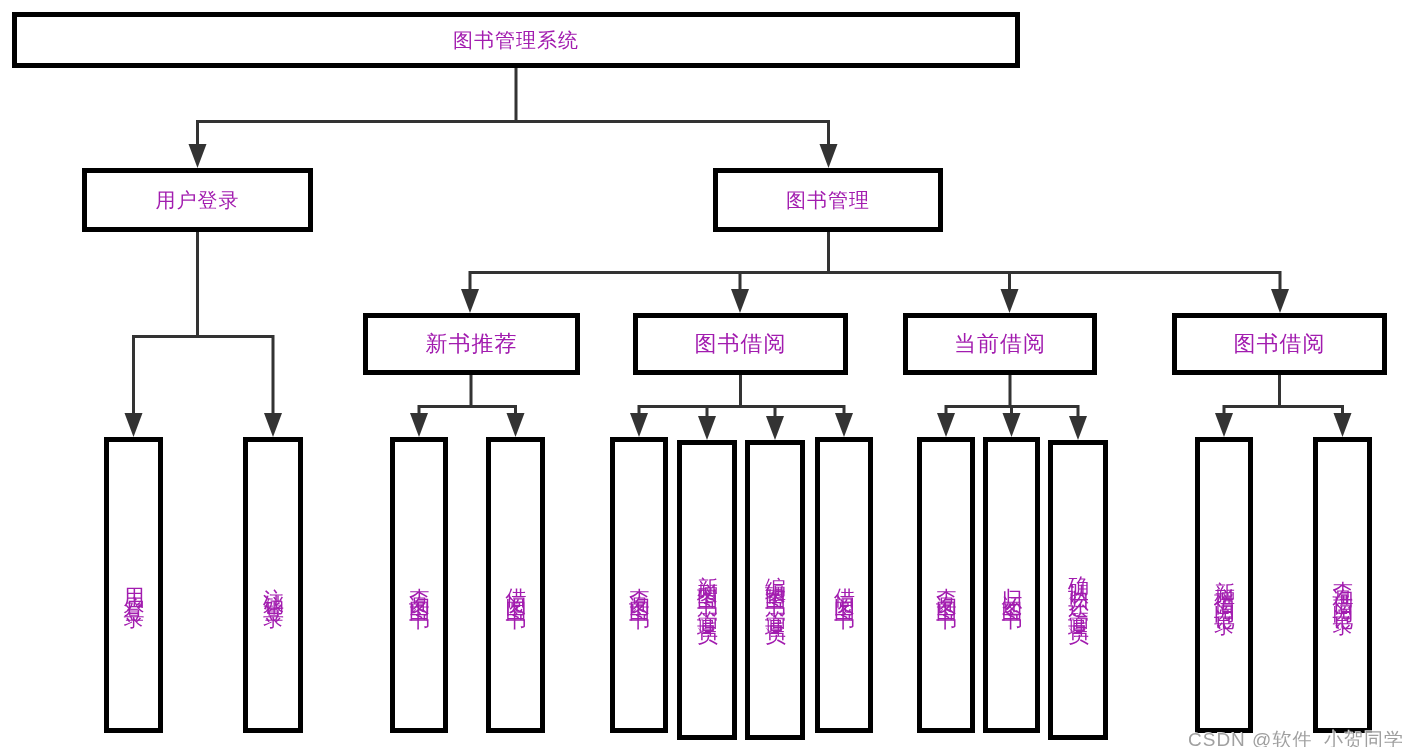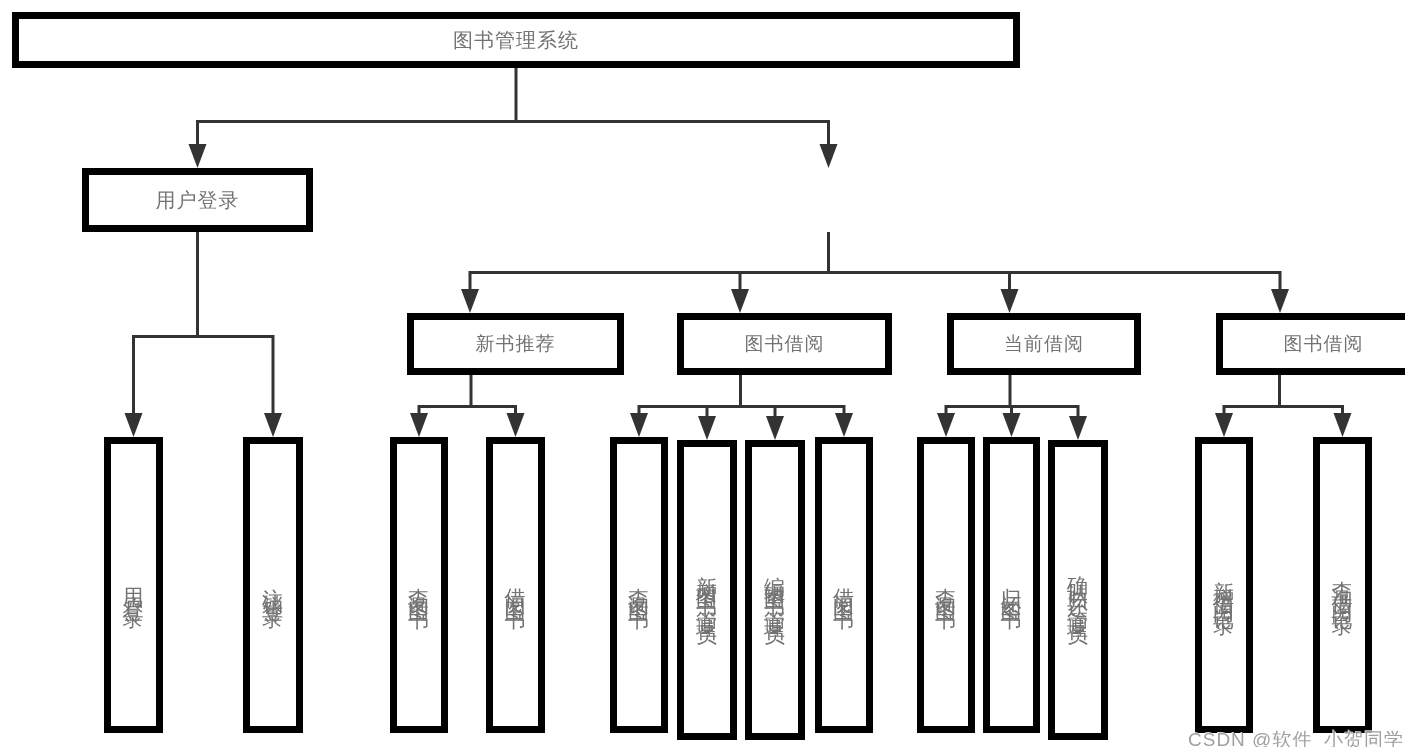--- a/index.html
+++ b/index.html
@@ -9,29 +9,30 @@
     background:#ffffff;
     font-family:"Liberation Sans", sans-serif;
     overflow:hidden;
   }
   #connectors{position:absolute;left:0;top:0;width:1405px;height:747px;}
   #connectors path{stroke:#333333;stroke-width:3;fill:none;}
   #connectors polygon{fill:#333333;stroke:none;}
   .box{
     position:absolute;
     box-sizing:border-box;
-    border:7px solid #000000;
+    border:5px solid #000000;
     background:#ffffff;
     display:flex;
     align-items:center;
     justify-content:center;
-    color:#737373;
+    color:#a21caf;
+    font-family:Liberation Serif, serif;
   }
   .h-node{font-size:20px;letter-spacing:1px;white-space:nowrap;}
-  .l3{font-size:19px;margin-left:44px;}
+  .l3{font-size:22px;}
   .leaf{
     writing-mode:vertical-rl;
     text-orientation:mixed;
     font-size:21px;
     letter-spacing:7px;
     line-height:1;
   }
   .watermark{
     position:absolute;
     left:1188px;
@@ -93,20 +94,23 @@
     </g>
   </svg>
 
   <div class="box h-node" style="left:12px;top:12px;width:1008px;height:56px;">
     <span>图书管理系统</span>
   </div>
 
   <div class="box h-node" style="left:82px;top:168px;width:231px;height:64px;">
     <span>用户登录</span>
   </div>
+  <div class="box h-node" style="left:713px;top:168px;width:230px;height:64px;">
+    <span>图书管理</span>
+  </div>
 
   <div class="box h-node l3" style="left:363px;top:313px;width:217px;height:62px;">
     <span>新书推荐</span>
   </div>
   <div class="box h-node l3" style="left:633px;top:313px;width:215px;height:62px;">
     <span>图书借阅</span>
   </div>
   <div class="box h-node l3" style="left:903px;top:313px;width:194px;height:62px;">
     <span>当前借阅</span>
   </div>

